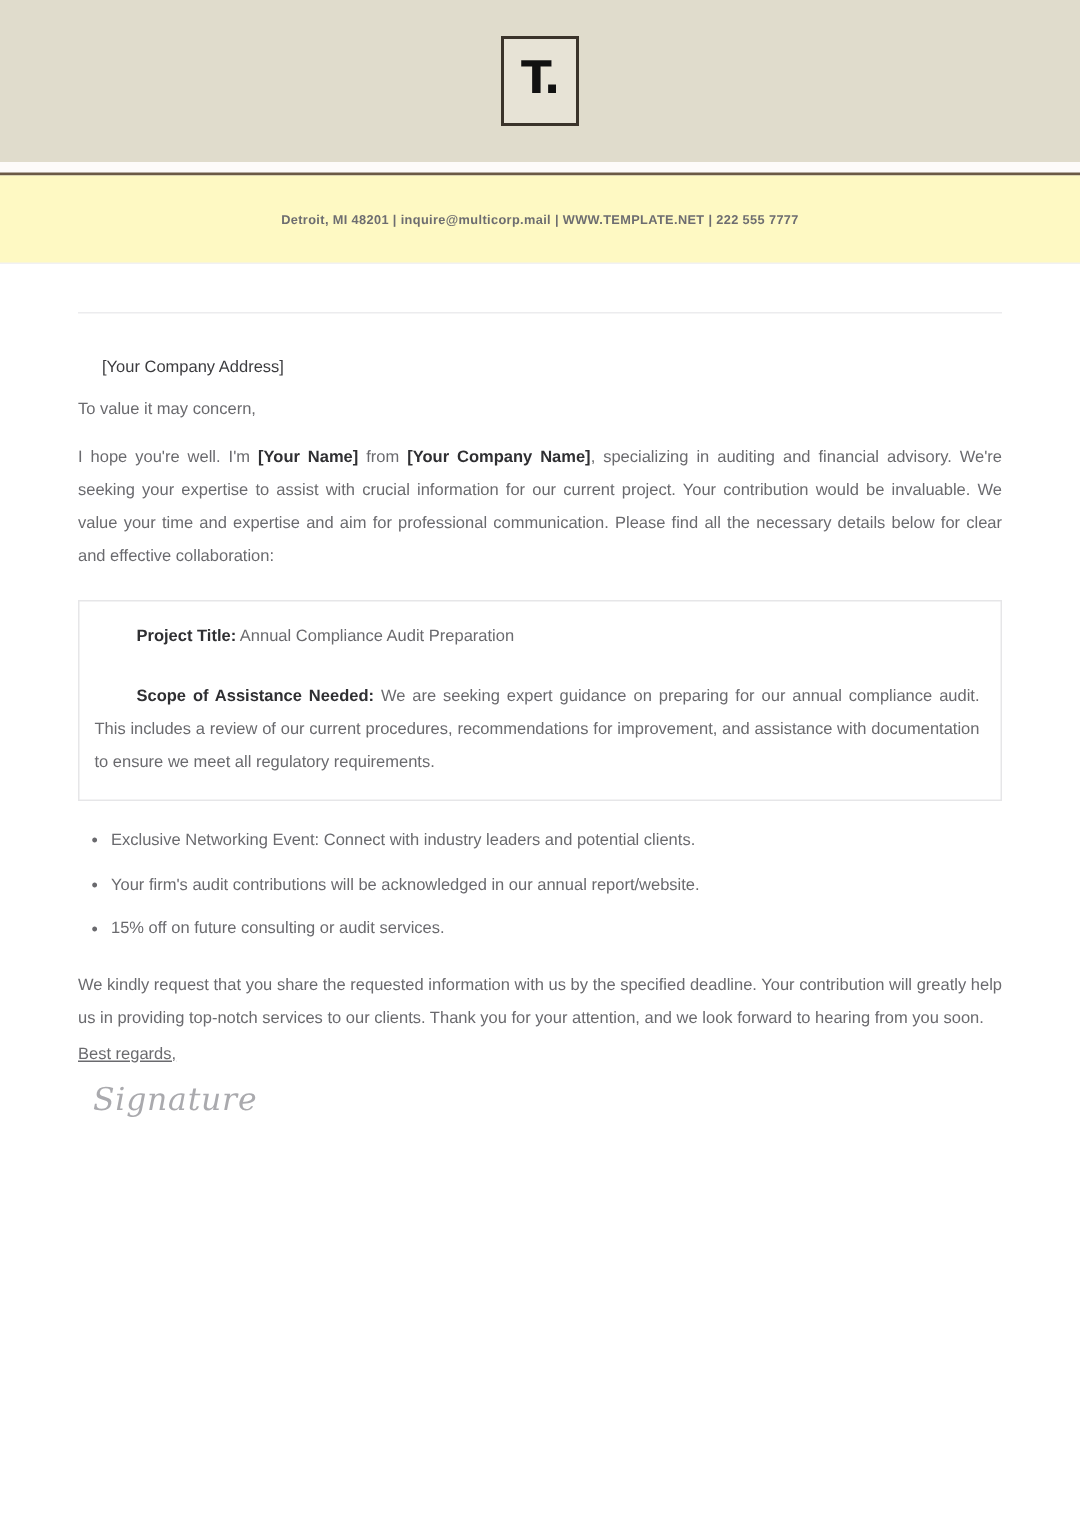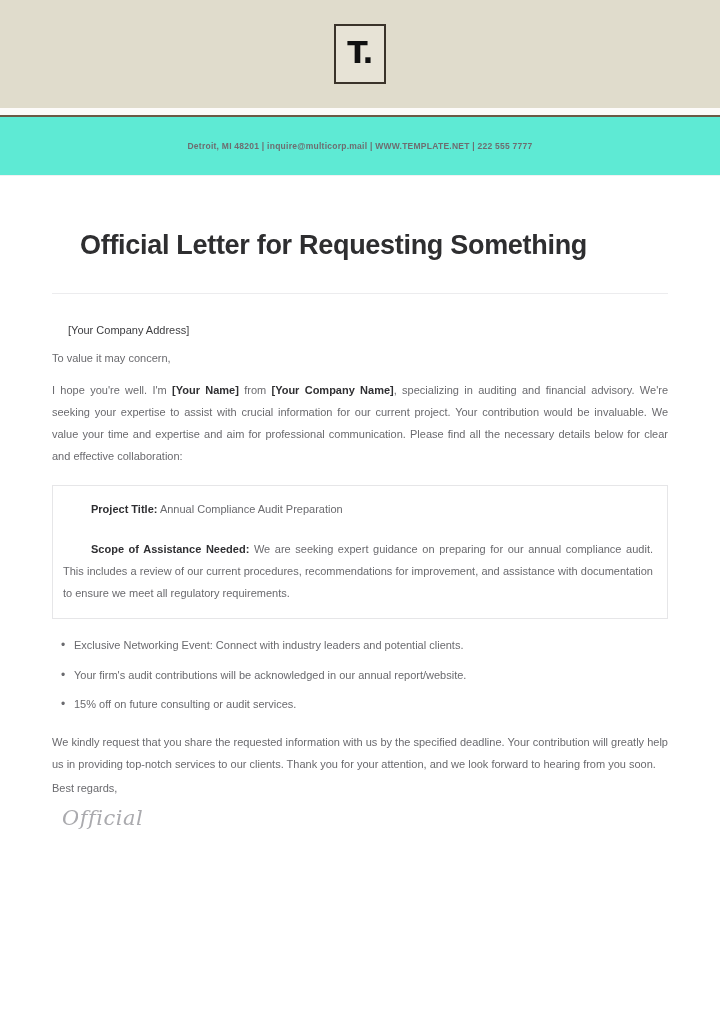--- a/index.html
+++ b/index.html
@@ -50,21 +50,21 @@
   .band-gap {
     height: 7px;
     background: #fdfbf9;
   }
   .band-rule {
     height: 2px;
     background: #6b5a45;
   }
   .contact-band {
     height: 58px;
-    background: #5eead4;
+    background: #fef9c3;
     display: flex;
     align-items: center;
     justify-content: center;
     border-bottom: 1px solid #f1f1f2;
   }
   .contact-line {
     font-size: 8.5px;
     letter-spacing: 0.25px;
     color: #6d6d70;
     font-weight: 600;
@@ -161,20 +161,21 @@
     font-size: 12px;
     color: #6a6a6e;
   }
 
   .closing-para { margin-top: 18px !important; }
 
   .signoff {
     margin: 7px 0 0 0;
     font-size: 11px;
     color: #6a6a6e;
+    text-decoration: underline;
   }
 
   .signature {
     margin-top: 12px;
     padding-left: 10px;
     font-family: "DejaVu Serif", serif;
     font-style: italic;
     font-size: 21px;
     color: #8e8e93;
     letter-spacing: 0.5px;
@@ -193,21 +194,20 @@
   </div>
   <div class="band-gap"></div>
   <div class="band-rule"></div>
 
   <div class="contact-band">
     <div class="contact-line">Detroit, MI 48201 | inquire@multicorp.mail | WWW.TEMPLATE.NET | 222 555 7777</div>
   </div>
 
   <div class="body-wrap">
 
-    <h1 class="doc-title">Official Letter for Requesting Something</h1>
     <div class="title-rule"></div>
 
     <p class="addr-line addr-1">[Your Company Address]</p>
 
     <p class="salutation">To value it may concern,</p>
 
     <p class="para"><span>I hope you're well. I'm </span><span class="bold-ph">[Your Name]</span><span> from </span><span class="bold-ph">[Your Company Name]</span><span>, specializing in auditing and financial advisory. We're seeking your expertise to assist with crucial information for our current project. Your contribution would be invaluable. We value your time and expertise and aim for professional communication. Please find all the necessary details below for clear and effective collaboration:</span></p>
 
     <div class="details-box">
       <p class="project-title-row"><b>Project Title:</b><span> Annual Compliance Audit Preparation</span></p>
@@ -218,16 +218,16 @@
     <ul class="value-list">
       <li>Exclusive Networking Event: Connect with industry leaders and potential clients.</li>
       <li>Your firm's audit contributions will be acknowledged in our annual report/website.</li>
       <li>15% off on future consulting or audit services.</li>
     </ul>
 
     <p class="para closing-para">We kindly request that you share the requested information with us by the specified deadline. Your contribution will greatly help us in providing top-notch services to our clients. Thank you for your attention, and we look forward to hearing from you soon.</p>
 
     <p class="signoff">Best regards,</p>
 
-    <div class="signature">Official</div>
+    <div class="signature">Signature</div>
 
   </div>
 </div>
 
 </body></html>

